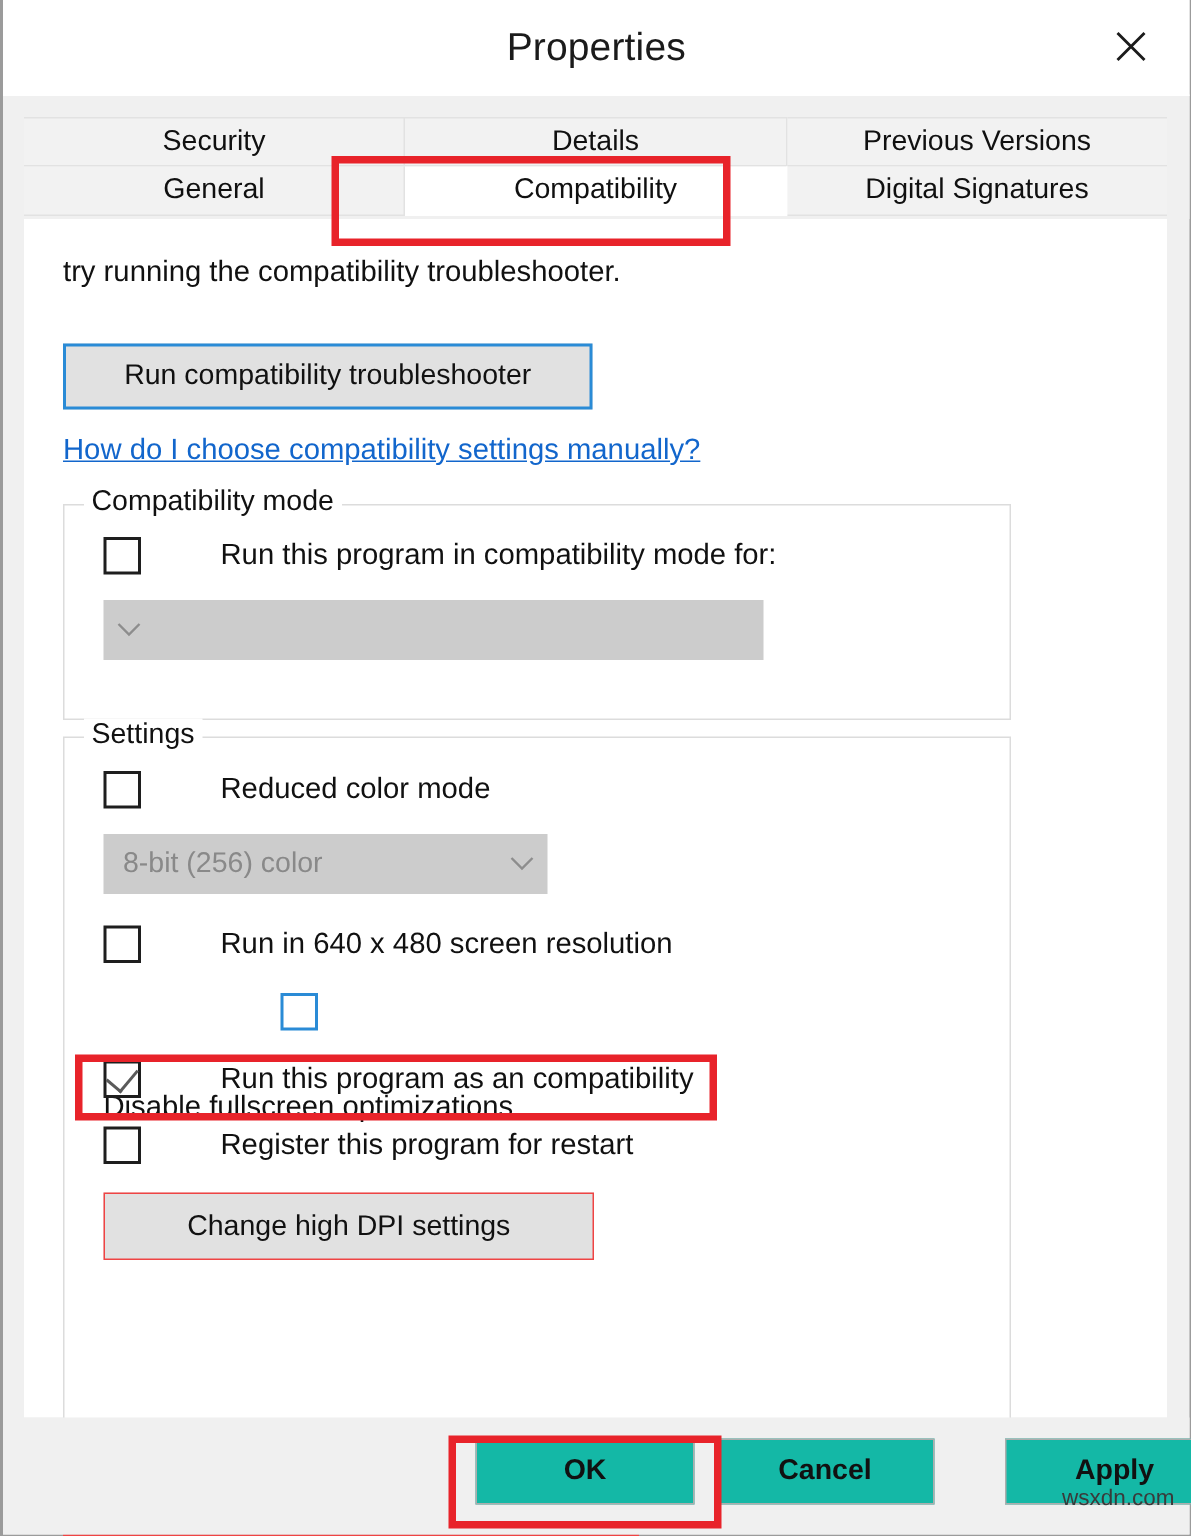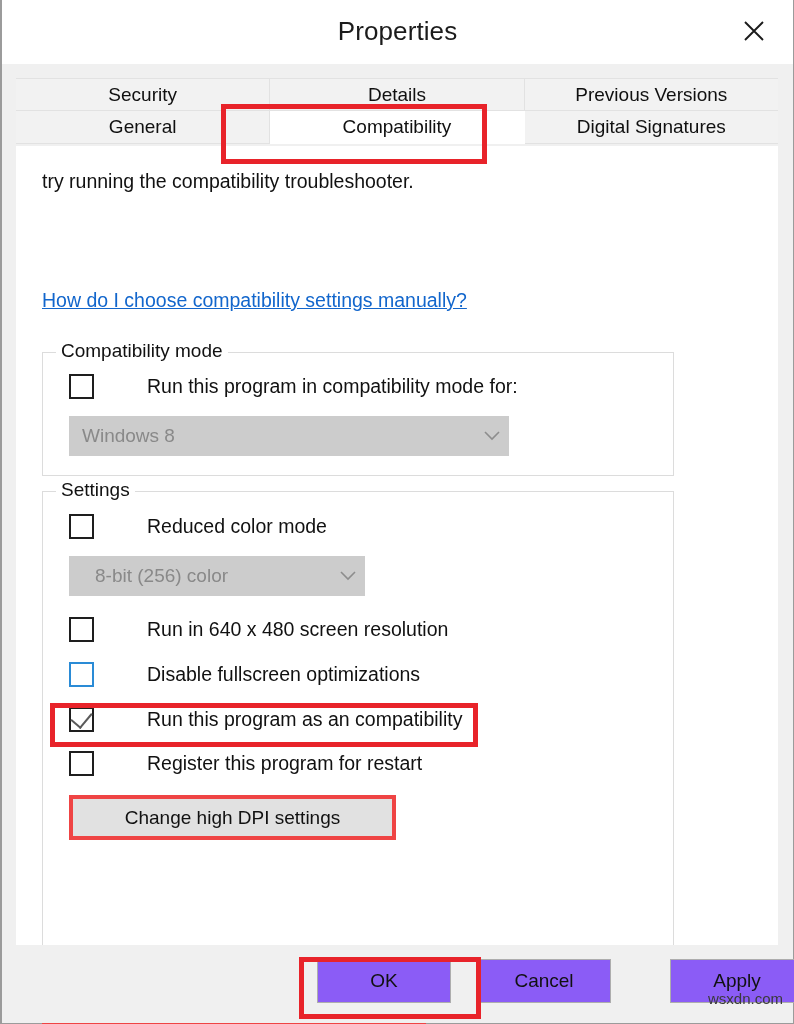--- a/index.html
+++ b/index.html
@@ -97,21 +97,21 @@
     position: absolute;
     left: 26px; top: 22px;
     font-size: 19.5px;
     color: #111111;
     line-height: 27px;
     white-space: nowrap;
   }
 
   .btn {
     background: #e1e1e1;
-    border: 4px solid #ef4444;
+    border: 1px solid #ef4444;
     font-size: 19px;
     color: #111111;
     font-family: "Liberation Sans", sans-serif;
     display: flex;
     align-items: center;
     justify-content: center;
     cursor: pointer;
   }
   .btn.focus { border: 2px solid #2a8bd6; }
 
@@ -140,21 +140,21 @@
   .group-label {
     position: absolute;
     top: -13px; left: 13px;
     background: #ffffff;
     padding: 0 5px;
     font-size: 19px;
     color: #111111;
     white-space: nowrap;
   }
 
-  #group-compat { left: 26px; top: 206px; width: 632px; height: 124px; padding-left: 47px; }
+  #group-compat { left: 26px; top: 190px; width: 632px; height: 144px; padding-left: 47px; }
   #group-settings { left: 26px; top: 345px; width: 632px; height: 512px; }
 
   
   .cbrow {
     position: absolute;
     display: flex;
     align-items: center;
     cursor: pointer;
     white-space: nowrap;
     gap: 40px;
@@ -212,28 +212,29 @@
   #footer {
     position: absolute;
     left: 0; bottom: 0;
     width: 100%; height: 78px;
     background: #f0f0f0;
   }
   .footbtn {
     position: absolute;
     top: 14px;
     height: 44px;
-    width: 134px;
-    background: #8b5cf6;
+    width: 146px;
+    background: #14b8a6;
     border: 1px solid #adadad;
     font-size: 19px;
     color: #111111;
     display: flex; align-items: center; justify-content: center;
     cursor: pointer;
     font-family: "Liberation Sans", sans-serif;
+    font-weight: bold;
   }
   #btn-ok { left: 315px; }
   #btn-cancel { left: 475px; }
   #btn-apply { left: 635px; margin-left: 33px; }
 
   
   .redbox {
     position: absolute;
     border: 5px solid #e8232a;
     pointer-events: none;
@@ -289,66 +290,68 @@
       </div>
     </div>
   </div>
 
   <div id="content">
 
     <div class="intro">
       <div>try running the compatibility troubleshooter.</div>
     </div>
 
+    <div class="btn focus" id="btn-troubleshooter">
+      <span>Run compatibility troubleshooter</span>
+    </div>
 
     <div id="link-manual">
       <span>How do I choose compatibility settings manually?</span>
     </div>
 
     <div class="group" id="group-compat">
       <div class="group-label">Compatibility mode</div>
 
       <div class="cbrow" style="left:26px; top:21px;">
         <span class="cbox"></span>
         <span class="cblabel">Run this program in compatibility mode for:</span>
       </div>
 
       <div class="combo" style="left:26px; top:63px; width:440px; height:40px;">
-        <span class="cval">Windows 8</span>
         <span class="chev">
           <svg width="16" height="10" viewBox="0 0 16 10">
               <path d="M1 1 L8 8 L15 1" stroke="#8d8d8d" stroke-width="1.6" fill="none"></path>
             </svg>
         </span>
       </div>
     </div>
 
     <div class="group" id="group-settings">
       <div class="group-label">Settings</div>
 
       <div class="cbrow" style="left:26px; top:22px;">
         <span class="cbox"></span>
         <span class="cblabel">Reduced color mode</span>
       </div>
 
-      <div class="combo" style="left:26px; top:64px; width:296px; height:40px;padding-left:13px;">
+      <div class="combo" style="left:26px; top:64px; width:296px; height:40px;">
         <span class="cval">8-bit (256) color</span>
         <span class="chev">
           <svg width="16" height="10" viewBox="0 0 16 10">
               <path d="M1 1 L8 8 L15 1" stroke="#8d8d8d" stroke-width="1.6" fill="none"></path>
             </svg>
         </span>
       </div>
 
       <div class="cbrow" style="left:26px; top:125px;">
         <span class="cbox"></span>
         <span class="cblabel">Run in 640 x 480 screen resolution</span>
       </div>
 
-      <div class="cbrow" style="left:26px; top:170px;">
+      <div class="cbrow" style="left:26px; top:170px;flex-direction:column;">
         <span class="cbox hl"></span>
         <span class="cblabel">Disable fullscreen optimizations</span>
       </div>
 
       <div class="cbrow" style="left:26px; top:215px;">
         <span class="cbox">
           <span class="tick"></span>
         </span>
         <span class="cblabel">Run this program as an compatibility</span>
       </div>

